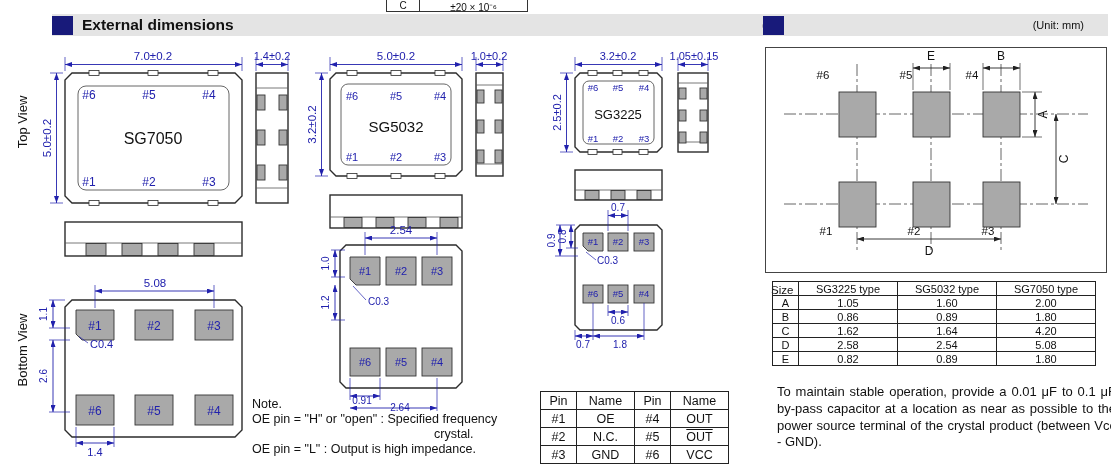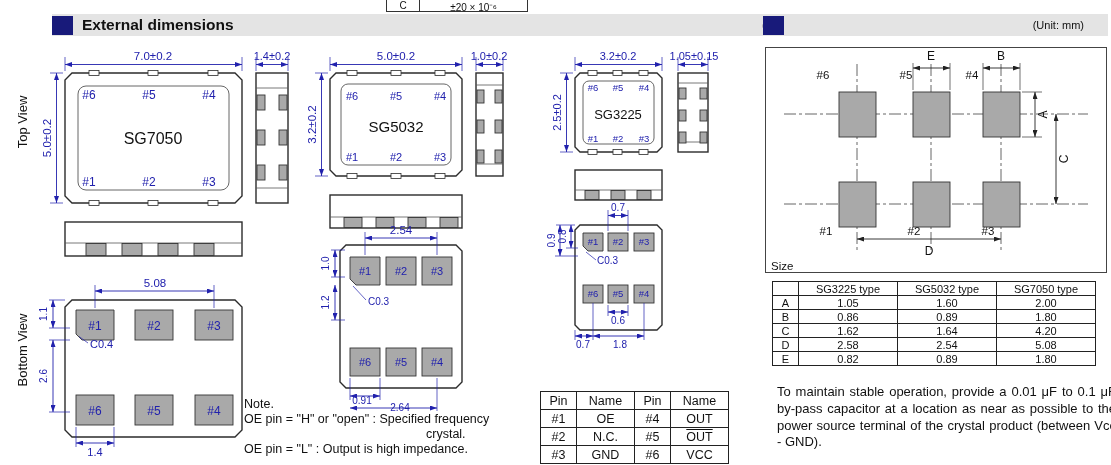--- a/index.html
+++ b/index.html
@@ -38,32 +38,32 @@
   .seam { stroke:#555; stroke-width:0.8; }
   .dln { stroke:#2121ad; stroke-width:0.9; fill:none; }
   .ext { stroke:#2121ad; stroke-width:0.7; }
   .k { stroke:#222; stroke-width:0.9; fill:none; }
   .kt { fill:#111; font-size:12px; text-anchor:middle; }
   .kl { fill:#111; font-size:11.5px; text-anchor:middle; }
   .cl { stroke:#555; stroke-width:0.9; stroke-dasharray:12 3 3 3; fill:none; }
   .extk { stroke:#333; stroke-width:0.7; }
 
   
-  .note { position:absolute; left:244px; top:397px; width:280px; font-size:12.5px; line-height:15px; }
+  .note { position:absolute; left:252px; top:397px; width:280px; font-size:12.5px; line-height:15px; }
   .note .l3 { padding-left:182px; }
 
   
   .pin-table { position:absolute; left:540px; top:391px; border-collapse:collapse;border-radius:11px; }
   .pin-table td, .pin-table th { border:1px solid #222; text-align:center; font-size:12.5px; font-weight:normal; height:18px; }
   .pin-table .w1 { width:36px; } .pin-table .w2 { width:58px; }
   .ovl { text-decoration:overline; }
 
   
   .fp-box { position:absolute; left:765px; top:47px; width:342px; height:226px; border:1px solid #444; }
-  .size-lab { position:absolute; left:771px; top:260px; font-size:11.5px; }
+  .size-lab { position:absolute; left:771px; top:284px; font-size:11.5px; }
   .size-table { position:absolute; left:772px; top:281px; border-collapse:collapse;padding-left:8px; }
   .size-table td, .size-table th { border:1px solid #222; text-align:center; font-size:11px; font-weight:normal; height:14px; }
   .size-table .c0 { width:26px; } .size-table .cN { width:99px; }
   .fp-note { position:absolute; left:767px; top:384px; width:339px; font-size:13px; line-height:16.8px; text-align:justify;margin-left:10px; }
 </style>
 </head>
 <body>
 
 <div class="frag">
   <span class="c1">C</span>

